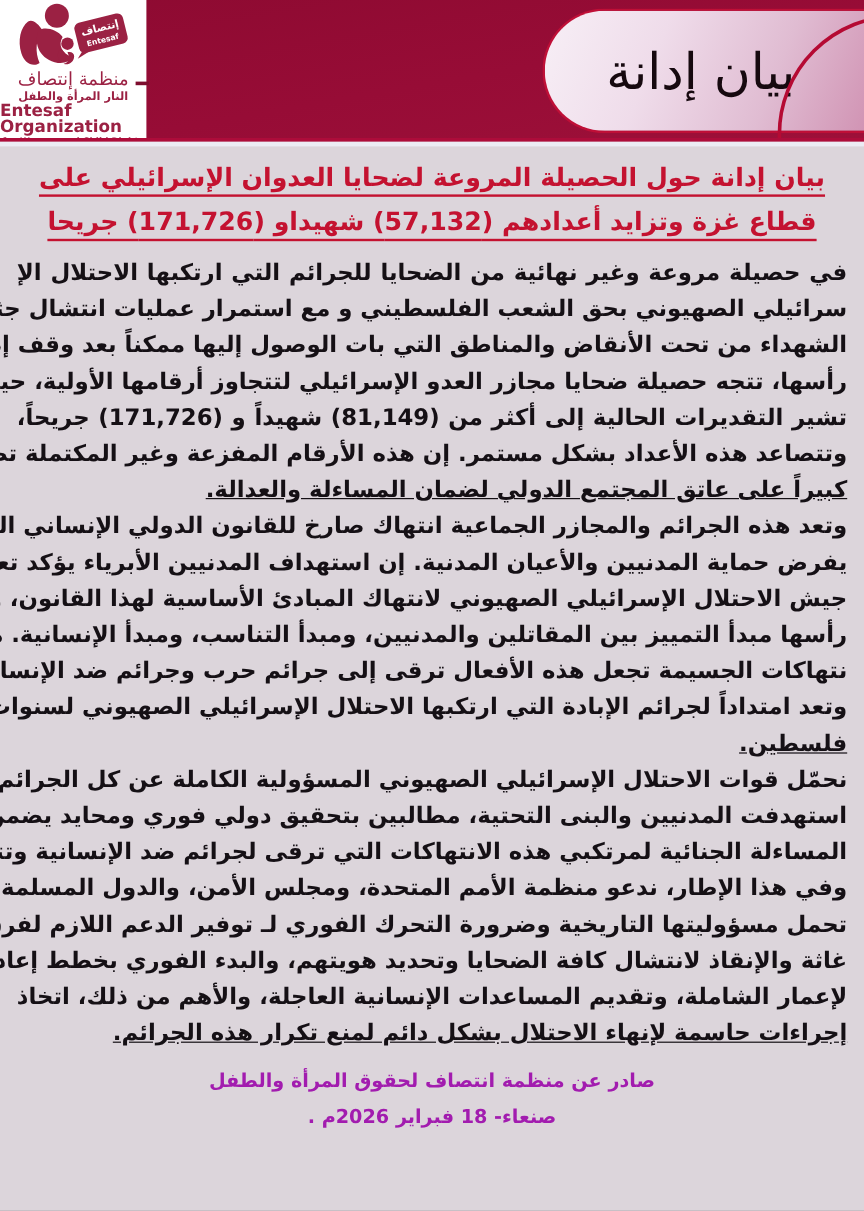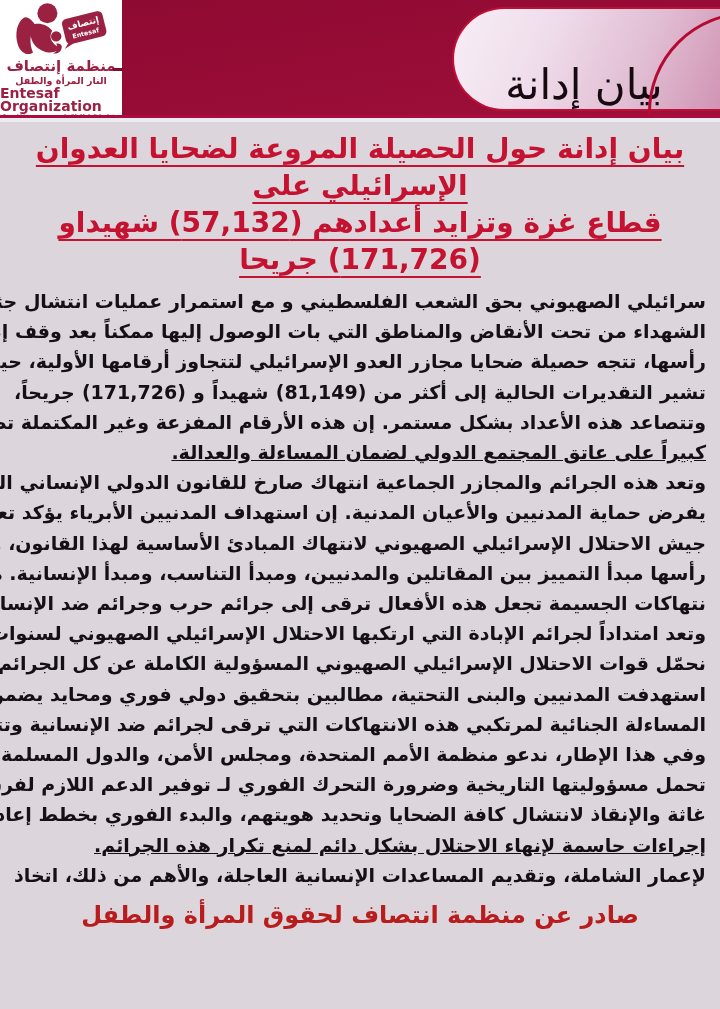--- a/index.html
+++ b/index.html
@@ -14,64 +14,64 @@
     background:linear-gradient(170deg,#8d0a31 0%,#970c36 55%,#9d1039 100%);
     border-bottom:3px solid #ad0c3a;
     overflow:hidden;
   }
   .header-strip{ height:4px; background:#ececf4; }
   .banner-pill{
     position:absolute; top:7px; right:0; width:268px; height:104px;
     border-radius:58px 0 0 58px;
     background:linear-gradient(112deg,#f7eff6 0%,#efdcea 35%,#e0bcd2 70%,#d194b4 100%);
     border:2px solid #bf0f37; border-right:none;
-    z-index:2; display:flex; align-items:flex-end; justify-content:center;
+    z-index:2; display:flex; align-items:center; justify-content:center;
   }
   .banner-pill .banner-title{
     font-family:"DejaVu Serif","Liberation Serif",serif;
     font-size:42px; color:#16090f; direction:rtl; padding-right:6px;
   }
   .ring{
     position:absolute; top:12px; right:-128px; width:200px; height:200px;
     border-radius:50%; border:3px solid #b50a33; z-index:3;
   }
   
   .logo-box{
     position:absolute; left:0; top:0; width:122px; height:122px;
     background:#ffffff; z-index:4;
     display:flex; flex-direction:column; align-items:center;
   }
   .logo-box svg{ display:block; margin-top:2px; }
-  .logo-ar-name{ color:#9b2143; font-weight:bold; font-size:15px; line-height:17px; direction:rtl; }
+  .logo-ar-name{ color:#9b2143; font-weight:normal; font-size:15px; line-height:17px; direction:rtl; }
   .logo-ar-sub{ color:#9b2143; font-weight:bold; font-size:9.5px; line-height:12px; direction:rtl; }
   .logo-en-name{ color:#9b2143; font-weight:bold; font-size:14px; line-height:13px; }
   .logo-en-sub{ color:#9b2143; font-weight:bold; font-size:7.5px; line-height:9px; }
   .logo-dash{
     position:absolute; left:113px; top:68px; width:11px; height:3px;
     background:#7e0d2e; z-index:5;
   }
   
   .headline{
     margin-top:8px; text-align:center; direction:rtl;
-    color:#c41230; font-weight:bold; font-size:28px; line-height:37px;
+    color:#c41230; font-weight:bold; font-size:21px; line-height:37px;
   }
   .headline .hl-line{
     text-decoration:underline; text-decoration-thickness:2px; text-underline-offset:7px;
   }
   
   .body-text{
     margin:8px 14px 0 14px; direction:rtl;
     color:#151015; font-weight:bold; font-size:19px; line-height:30.2px;
   }
   .bline{ text-align:justify; text-align-last:justify; white-space:nowrap; }
   .bline.end{ text-align-last:right;text-decoration:underline; }
   
   .footer{
     margin-top:10px; text-align:center; direction:rtl;
-    color:#b91c1c; font-weight:bold; font-size:24px; line-height:30px;
+    color:#a21caf; font-weight:bold; font-size:16px; line-height:30px;
   }
 </style>
 </head>
 <body>
 
 <div class="page">
 
   <div class="header">
     <div class="ring"></div>
     <div class="banner-pill">
@@ -107,39 +107,42 @@
     <div class="logo-dash"></div>
   </div>
   <div class="header-strip"></div>
 
   <div class="headline">
     <div><span class="hl-line">بيان إدانة حول الحصيلة المروعة لضحايا العدوان الإسرائيلي على</span></div>
     <div><span class="hl-line">قطاع غزة وتزايد أعدادهم (57,132) شهيداو (171,726) جريحا</span></div>
   </div>
 
   <div class="body-text">
+      <div class="bline">في حصيلة مروعة وغير نهائية من الضحايا للجرائم التي ارتكبها الاحتلال الإ</div>
       <div class="bline">سرائيلي الصهيوني بحق الشعب الفلسطيني و مع استمرار عمليات انتشال جثامين</div>
       <div class="bline">الشهداء من تحت الأنقاض والمناطق التي بات الوصول إليها ممكناً بعد وقف إطلاق</div>
       <div class="bline">رأسها، تتجه حصيلة ضحايا مجازر العدو الإسرائيلي لتتجاوز أرقامها الأولية، حيث</div>
       <div class="bline">تشير التقديرات الحالية إلى أكثر من (81,149) شهيداً و (171,726) جريحاً،</div>
       <div class="bline">وتتصاعد هذه الأعداد بشكل مستمر. إن هذه الأرقام المفزعة وغير المكتملة تضع ثقلا</div>
       <div class="bline end">كبيراً على عاتق المجتمع الدولي لضمان المساءلة والعدالة.</div>
       <div class="bline">وتعد هذه الجرائم والمجازر الجماعية انتهاك صارخ للقانون الدولي الإنساني الذي</div>
       <div class="bline">يفرض حماية المدنيين والأعيان المدنية. إن استهداف المدنيين الأبرياء يؤكد تعمّد</div>
       <div class="bline">جيش الاحتلال الإسرائيلي الصهيوني لانتهاك المبادئ الأساسية لهذا القانون، وعلى</div>
       <div class="bline">رأسها مبدأ التمييز بين المقاتلين والمدنيين، ومبدأ التناسب، ومبدأ الإنسانية. هذه الا</div>
       <div class="bline">نتهاكات الجسيمة تجعل هذه الأفعال ترقى إلى جرائم حرب وجرائم ضد الإنسانية،</div>
       <div class="bline">وتعد امتداداً لجرائم الإبادة التي ارتكبها الاحتلال الإسرائيلي الصهيوني لسنوات في</div>
+      <div class="bline end">فلسطين.</div>
       <div class="bline">نحمّل قوات الاحتلال الإسرائيلي الصهيوني المسؤولية الكاملة عن كل الجرائم التي</div>
       <div class="bline">استهدفت المدنيين والبنى التحتية، مطالبين بتحقيق دولي فوري ومحايد يضمن</div>
       <div class="bline">المساءلة الجنائية لمرتكبي هذه الانتهاكات التي ترقى لجرائم ضد الإنسانية وتتضح</div>
       <div class="bline">وفي هذا الإطار، ندعو منظمة الأمم المتحدة، ومجلس الأمن، والدول المسلمة إلى</div>
       <div class="bline">تحمل مسؤوليتها التاريخية وضرورة التحرك الفوري لـ توفير الدعم اللازم لفرق الإ</div>
       <div class="bline">غاثة والإنقاذ لانتشال كافة الضحايا وتحديد هويتهم، والبدء الفوري بخطط إعادة ا</div>
+      <div class="bline">لإعمار الشاملة، وتقديم المساعدات الإنسانية العاجلة، والأهم من ذلك، اتخاذ</div>
       <div class="bline end">إجراءات حاسمة لإنهاء الاحتلال بشكل دائم لمنع تكرار هذه الجرائم.</div>
-      <div class="bline">لإعمار الشاملة، وتقديم المساعدات الإنسانية العاجلة، والأهم من ذلك، اتخاذ</div>
     </div>
 
   <div class="footer">
     <div>صادر عن منظمة انتصاف لحقوق المرأة والطفل</div>
+    <div>صنعاء- 18 فبراير 2026م .</div>
   </div>
 
 </div>
 
 </body></html>

